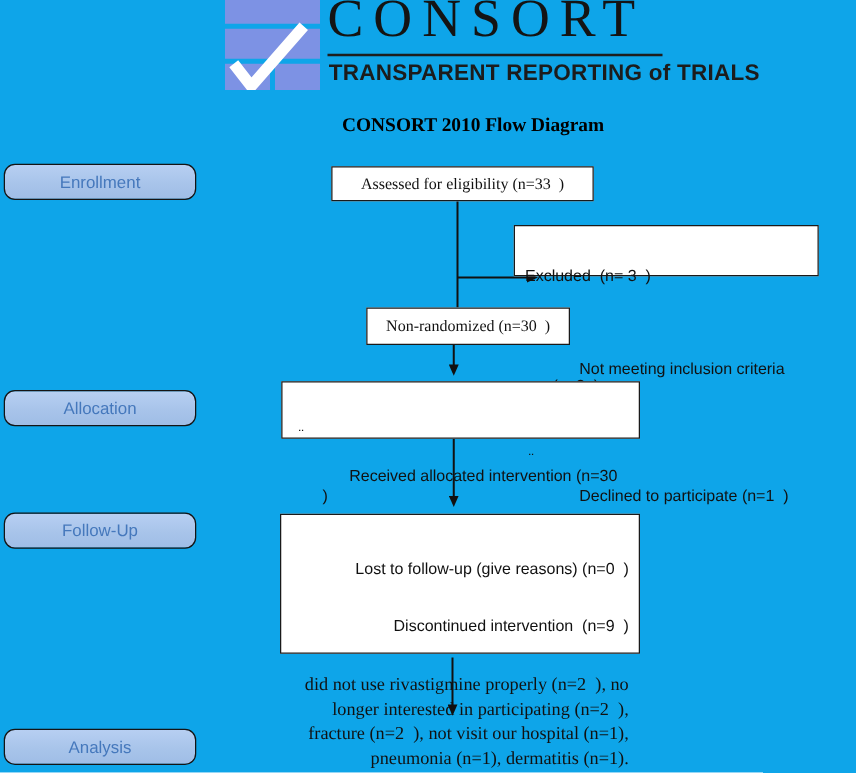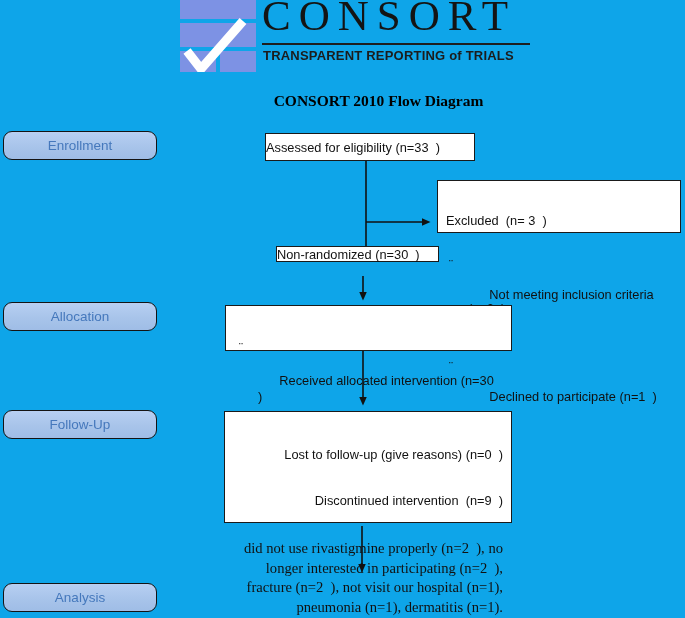--- a/index.html
+++ b/index.html
@@ -13,52 +13,52 @@
   .logo-text{position:absolute;left:262px;top:0;width:272px;height:66px;}
   .wordmark{
     position:absolute;left:0;top:-8px;
     font-family:"Liberation Serif","DejaVu Serif",serif;
     font-size:43px;line-height:48px;letter-spacing:8px;
     color:#141414;white-space:nowrap;
   }
   .logo-rule{position:absolute;left:0;top:43px;width:268px;border-top:2px solid #1e1e1e;}
   .tagline{
     position:absolute;left:1px;top:48px;
-    font-size:13px;font-weight:bold;color:#1c1c1c;letter-spacing:0.2px;white-space:nowrap;
+    font-size:18px;font-weight:bold;color:#1c1c1c;letter-spacing:0.2px;white-space:nowrap;
   }
 
   
   .page-title{
     position:absolute;left:0;top:92px;width:685px;text-align:center;
     font-family:"Liberation Serif","DejaVu Serif",serif;
     font-weight:bold;font-size:15.5px;color:#000;margin-left:36px;
   }
 
   
   .stage{
     position:absolute;left:3px;width:154px;height:29px;box-sizing:border-box;
     border:1.6px solid #141414;border-radius:9px;
     background:linear-gradient(180deg,#b7cff2 0%,#a8c4ea 55%,#9fbde6 100%);
     color:#4578bc;font-weight:normal;font-size:13.5px;
     display:flex;align-items:center;justify-content:center;
   }
   #stage-enrollment{top:131px}
-  #stage-allocation{top:302px}
+  #stage-allocation{top:312px}
   #stage-followup{top:410px}
   #stage-analysis{top:583px}
 
   
   .fbox{
     position:absolute;background:#fff;border:1.6px solid #1a1a1a;box-sizing:border-box;
     font-size:12.8px;color:#111;z-index:2;white-space:pre-wrap;
   }
-  .fbox.center{display:flex;align-items:center;justify-content:flex-start;}
+  .fbox.center{display:flex;align-items:center;justify-content:center;font-family:Liberation Serif, serif;}
   #box-assessed{left:265px;top:133px;width:210px;height:28px;}
-  #box-excluded{left:437px;top:180px;width:244px;height:53px;padding:3px 6px 0 8px;}
-  #box-nonrandomized{left:276px;top:246px;width:163px;height:16px;}
+  #box-excluded{left:411px;top:180px;width:244px;height:41px;padding:3px 6px 0 8px;}
+  #box-nonrandomized{left:293px;top:246px;width:163px;height:30px;}
   #box-allocated{left:225px;top:305px;width:287px;height:46px;padding:5px 6px 0 10px;}
   #box-followup{left:224px;top:411px;width:288px;height:112px;padding:5px 8px 0 10px;text-align:right;}
   #box-analysed{left:224px;top:584px;width:288px;height:29px;}
 
   .box-line{line-height:14.5px;}
   .bullet-item{position:relative;padding-left:22px;line-height:14.5px;}
   .bullet-item .bullet-mark{position:absolute;left:3px;top:-1px;font-size:12px;}
   .trailing-mark{font-size:12px;line-height:7px;padding-left:3px;color:#222;}
 
   #box-allocated .box-line,#box-allocated .bullet-item{line-height:16px;}

